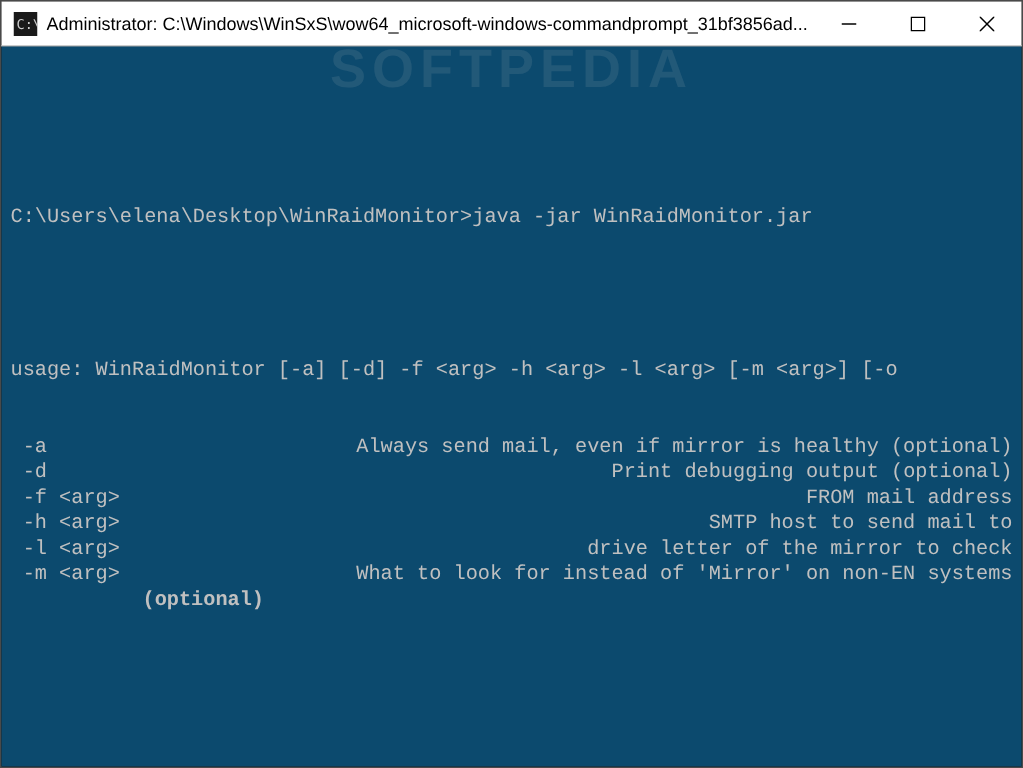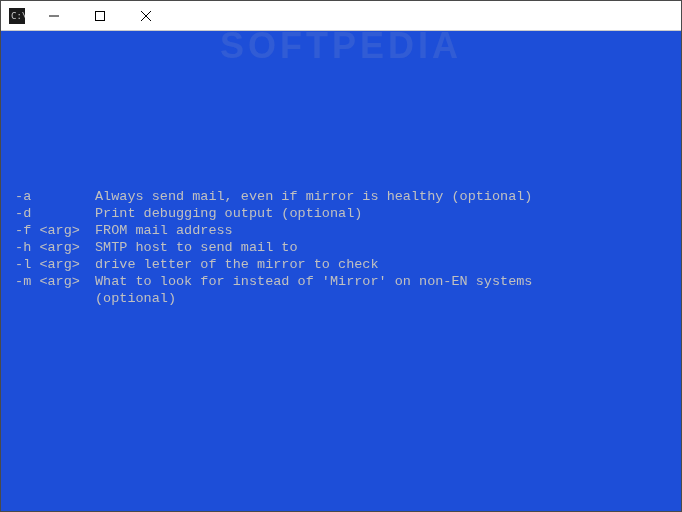--- a/index.html
+++ b/index.html
@@ -54,21 +54,21 @@
       display: flex;
       align-items: center;
       justify-content: center;
       font-size: 10px;
       color: #000;
       cursor: pointer;
     }
     .win-btn svg { width: 10px; height: 10px; }
     .terminal {
       flex: 1;
-      background: #1d4ed8;
+      background: #0c4a6e;
       color: #c0c0c0;
       font-family: Consolas, "Courier New", monospace;
       font-size: 13.5px;
       line-height: 17px;
       padding: 4px 6px;
       overflow: hidden;
       white-space: pre;
       position: relative;
     }
     .watermark {
@@ -80,34 +80,35 @@
       font-family: Arial, sans-serif;
       font-size: 36px;
       font-weight: bold;
       letter-spacing: 4px;
       color: rgba(200,200,200,0.12);
       pointer-events: none;
     }
     .line { white-space: pre; }
     .opt-row { display: flex; }
     .opt-flag { width: 88px; white-space: pre; }
-    .opt-desc { white-space: pre-wrap; flex: 1; }
-    .opt-cont { padding-left: 88px; white-space: pre-wrap; }
+    .opt-desc { white-space: pre-wrap; flex: 1; text-align: right; }
+    .opt-cont { padding-left: 88px; white-space: pre-wrap; font-weight: bold; }
   </style>
 </head>
 <body>
 
 <div class="window">
   <div class="titlebar">
     <span class="titlebar-icon">
       <svg viewBox="0 0 16 16">
           <rect x="0" y="0" width="16" height="16" fill="#1a1a1a"></rect>
           <text x="2" y="11" font-size="9" fill="#ccc" font-family="monospace">C:\</text>
         </svg>
     </span>
+    <span class="title-text">Administrator: C:\Windows\WinSxS\wow64_microsoft-windows-commandprompt_31bf3856ad...</span>
     <div class="win-controls">
       <div class="win-btn">
         <svg viewBox="0 0 10 10">
             <line x1="0" y1="5" x2="10" y2="5" stroke="black" stroke-width="1"></line>
           </svg>
       </div>
       <div class="win-btn">
         <svg viewBox="0 0 10 10">
             <rect x="0.5" y="0.5" width="9" height="9" fill="none" stroke="black" stroke-width="1"></rect>
           </svg>
@@ -117,21 +118,23 @@
             <line x1="0" y1="0" x2="10" y2="10" stroke="black" stroke-width="1"></line>
             <line x1="10" y1="0" x2="0" y2="10" stroke="black" stroke-width="1"></line>
           </svg>
       </div>
     </div>
   </div>
 
   <div class="terminal">
     <div class="watermark">SOFTPEDIA</div>
     <div class="line"> </div>
+    <div class="line"><span>C:\Users\elena\Desktop\WinRaidMonitor&gt;</span><span>java -jar WinRaidMonitor.jar</span></div>
     <div class="line"> </div>
+    <div class="line">usage: WinRaidMonitor [-a] [-d] -f &lt;arg&gt; -h &lt;arg&gt; -l &lt;arg&gt; [-m &lt;arg&gt;] [-o</div>
     <div id="options-container"><div class="opt-row"><span class="opt-flag"> -a</span><span class="opt-desc">Always send mail, even if mirror is healthy (optional)</span></div><div class="opt-row"><span class="opt-flag"> -d</span><span class="opt-desc">Print debugging output (optional)</span></div><div class="opt-row"><span class="opt-flag"> -f &lt;arg&gt;</span><span class="opt-desc">FROM mail address</span></div><div class="opt-row"><span class="opt-flag"> -h &lt;arg&gt;</span><span class="opt-desc">SMTP host to send mail to</span></div><div class="opt-row"><span class="opt-flag"> -l &lt;arg&gt;</span><span class="opt-desc">drive letter of the mirror to check</span></div><div class="opt-row"><span class="opt-flag"> -m &lt;arg&gt;</span><span class="opt-desc">What to look for instead of 'Mirror' on non-EN systems</span></div><div class="opt-cont">(optional)</div></div>
     
     
     
     
     
     
   </div>
 </div>
 

